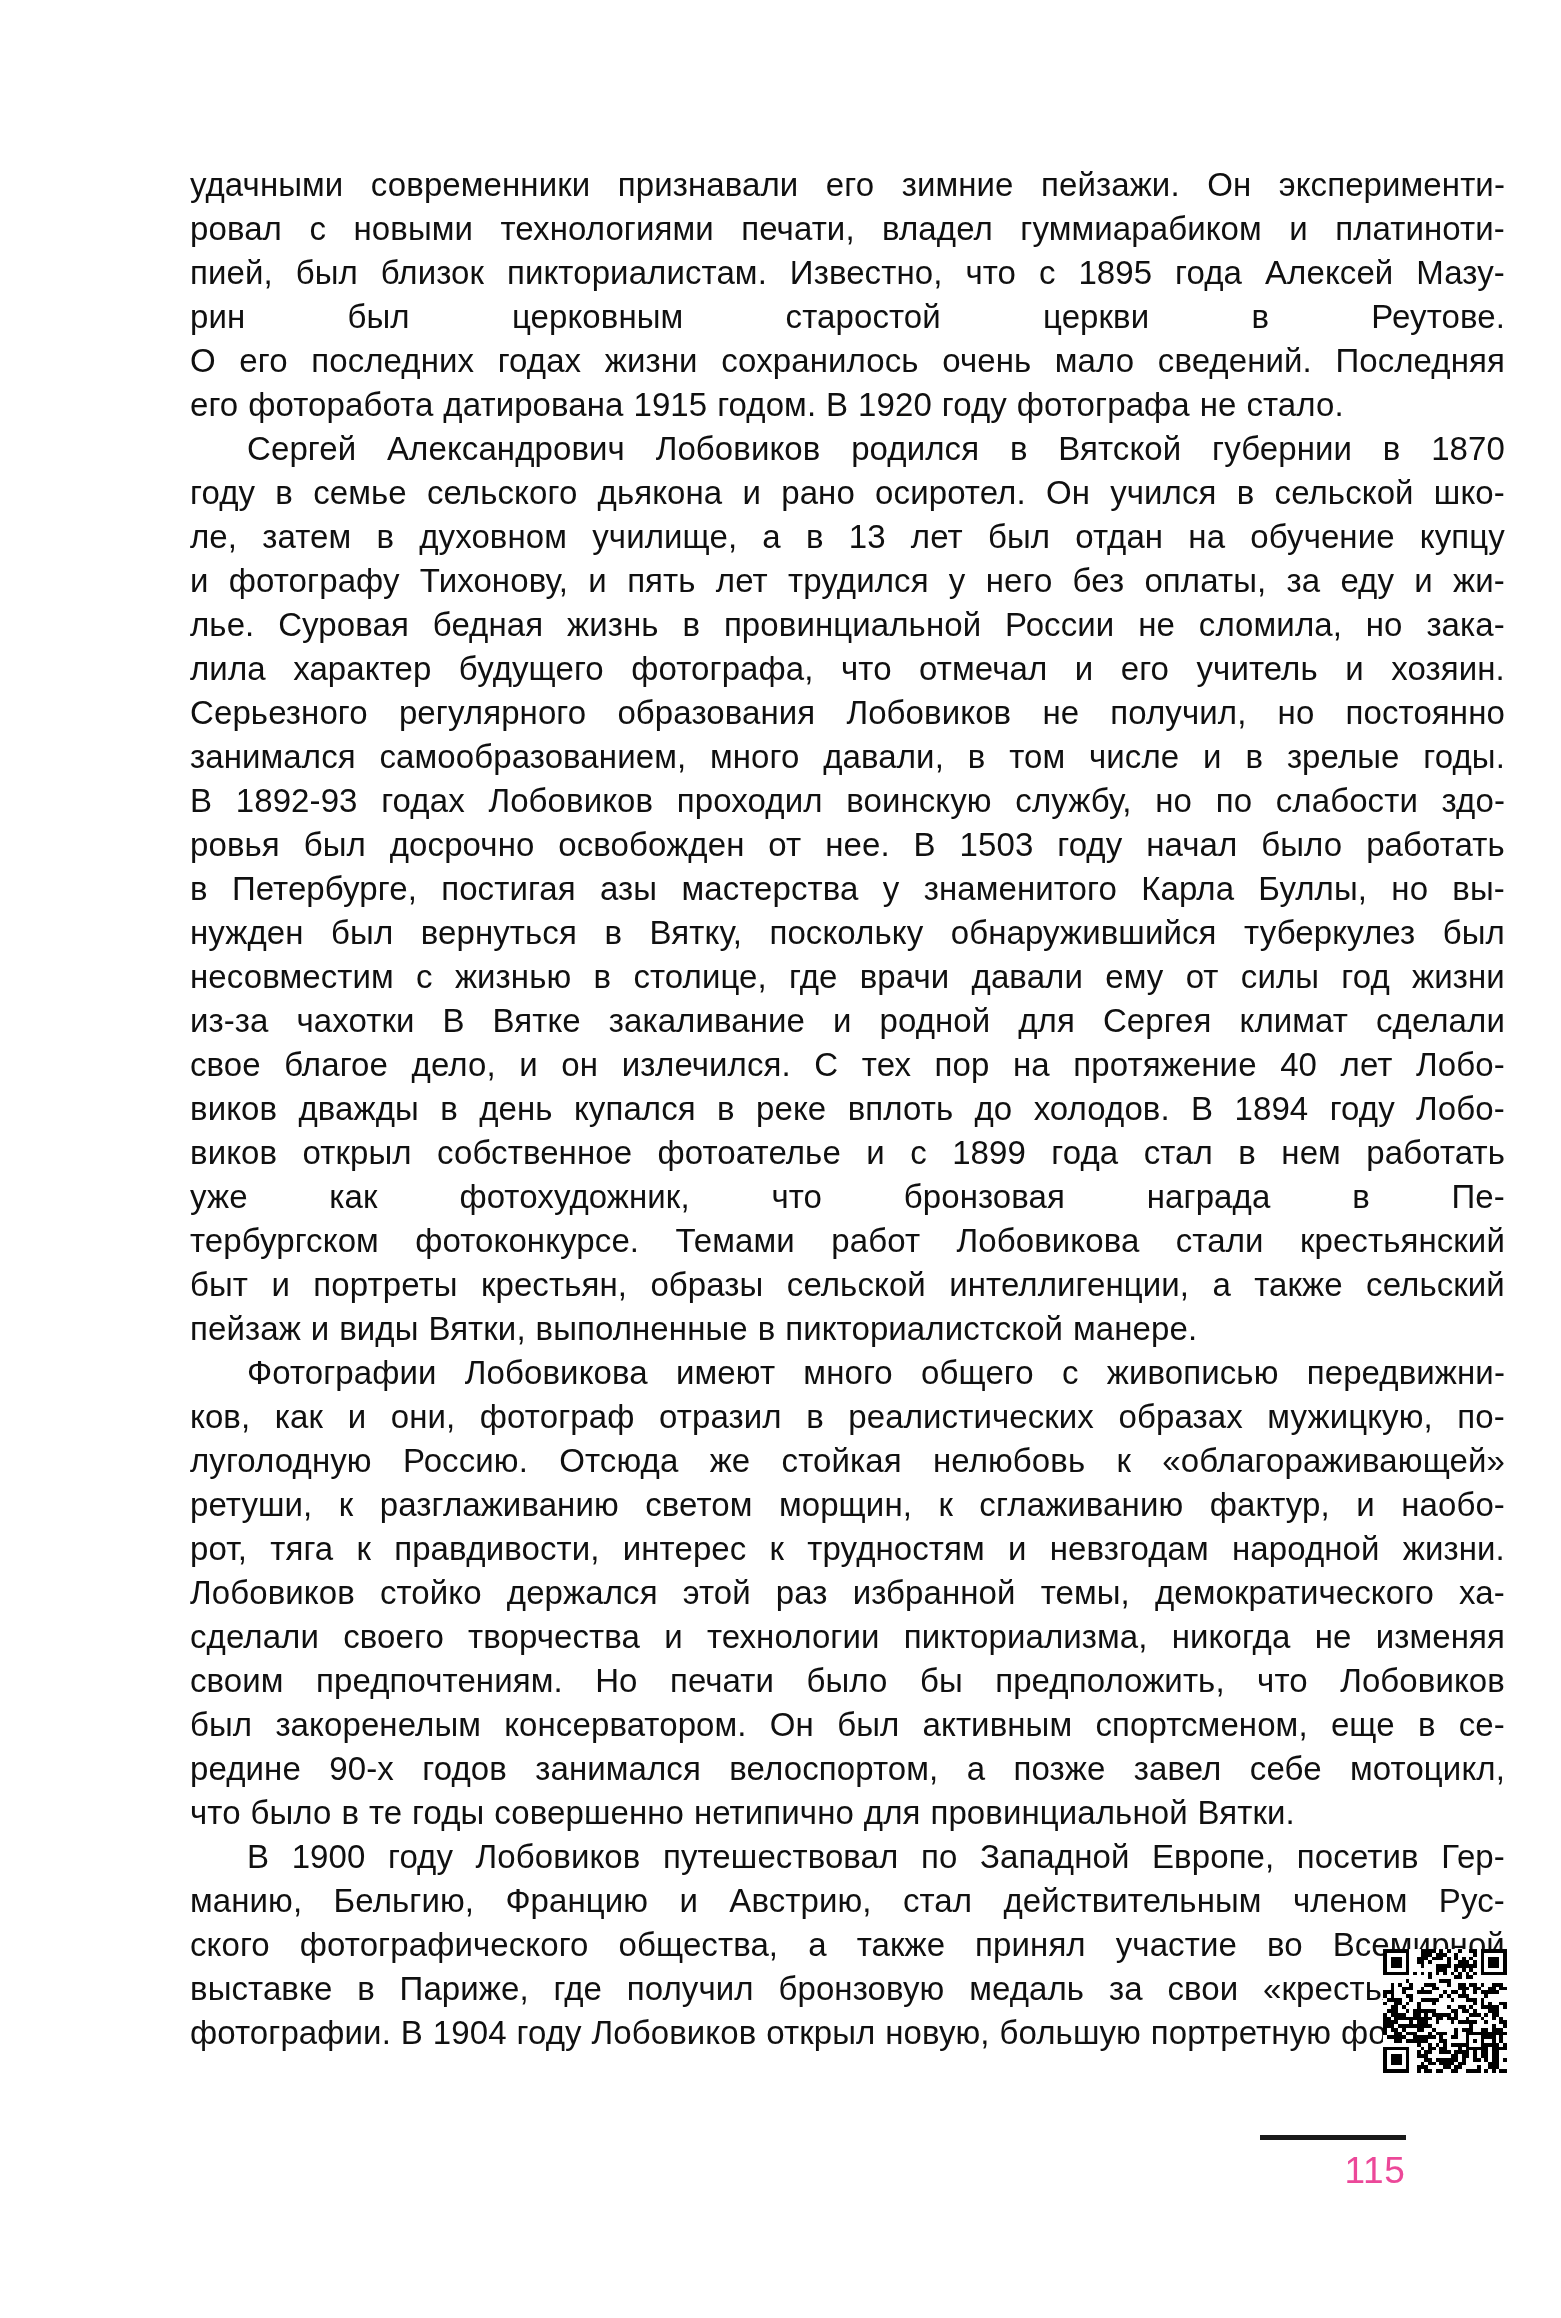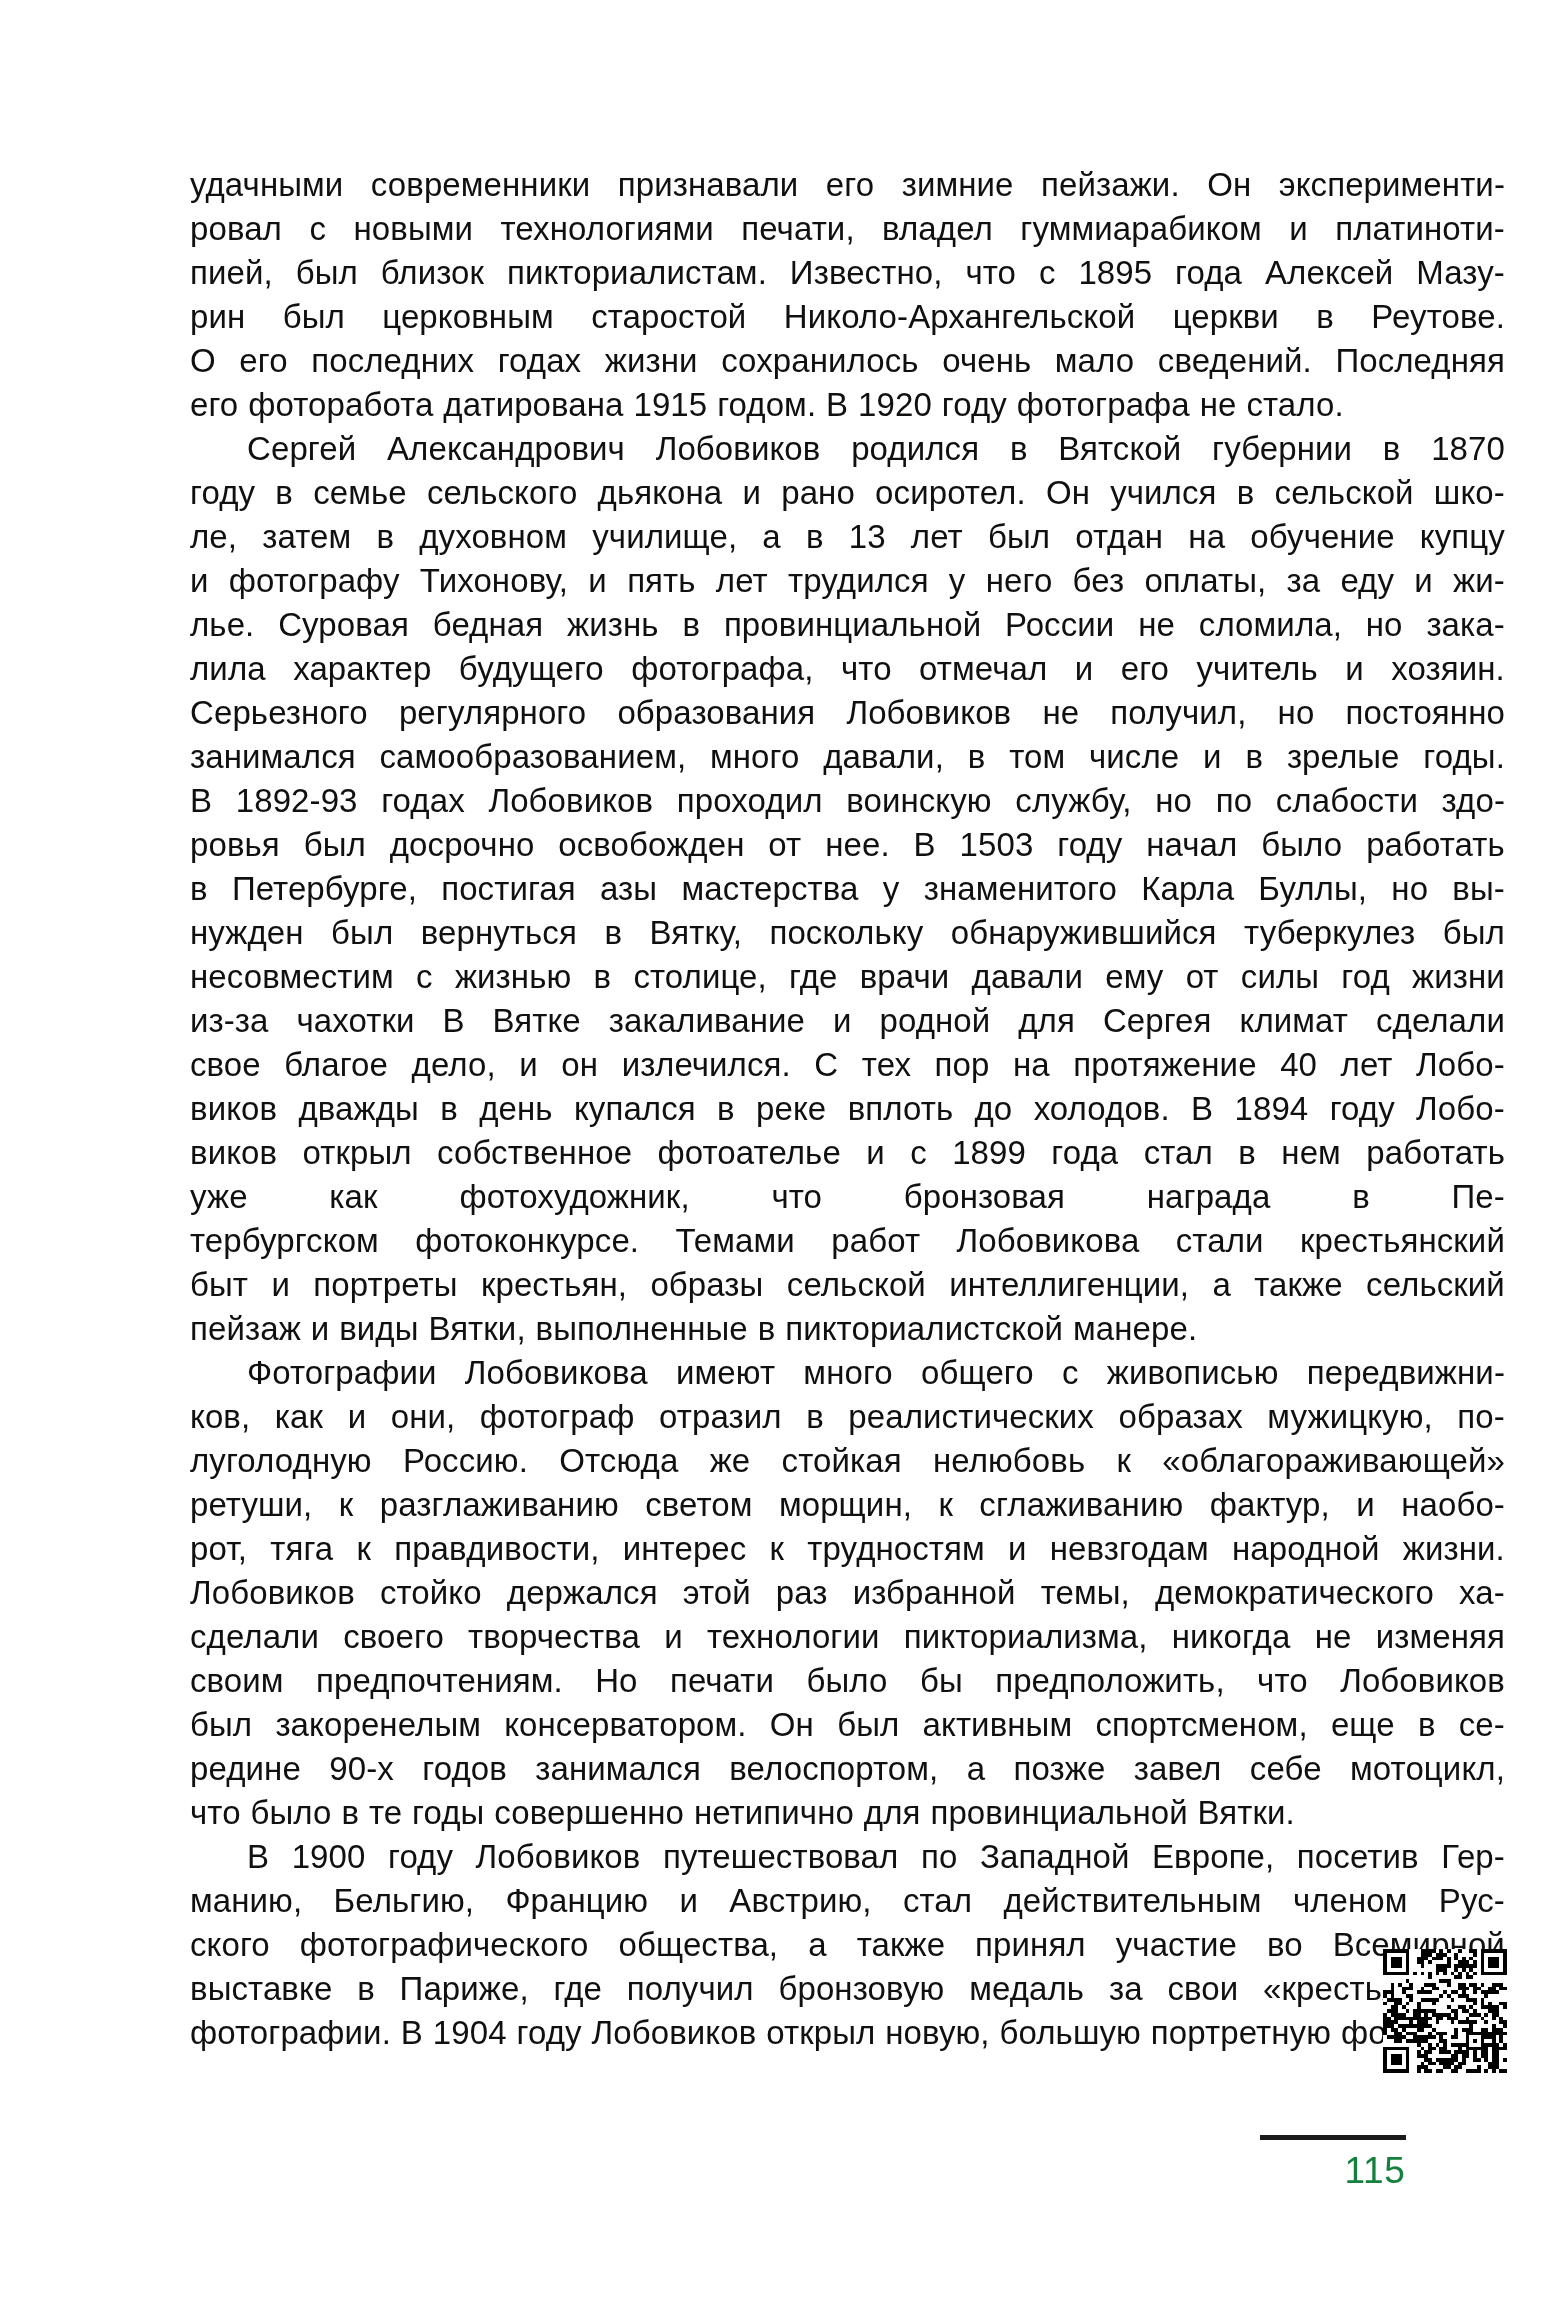--- a/index.html
+++ b/index.html
@@ -95,35 +95,35 @@
     height: 5.1px;
     background: #1a1a1a;
     margin-left: auto;
     margin-right: 4.4px;
   }
 
   #folio-number {
     margin-top: 10.3px;
     margin-right: 4.4px;
     font-size: 37px;
-    color: #15803d;
+    color: #ec4899;
     letter-spacing: 0.7px;
   }
 </style>
 </head>
 <body>
 
 <div id="page">
 
   <div id="text-column">
       <div class="para">
         <div class="line just"><span class="w">удачными</span><span class="w">современники</span><span class="w">признавали</span><span class="w">его</span><span class="w">зимние</span><span class="w">пейзажи.</span><span class="w">Он</span><span class="w">эксперименти-</span></div>
         <div class="line just"><span class="w">ровал</span><span class="w">с</span><span class="w">новыми</span><span class="w">технологиями</span><span class="w">печати,</span><span class="w">владел</span><span class="w">гуммиарабиком</span><span class="w">и</span><span class="w">платиноти-</span></div>
         <div class="line just"><span class="w">пией,</span><span class="w">был</span><span class="w">близок</span><span class="w">пикториалистам.</span><span class="w">Известно,</span><span class="w">что</span><span class="w">с</span><span class="w">1895</span><span class="w">года</span><span class="w">Алексей</span><span class="w">Мазу-</span></div>
-        <div class="line just"><span class="w">рин</span><span class="w">был</span><span class="w">церковным</span><span class="w">старостой</span><span class="w">Николо-Архангельской</span><span class="w">церкви</span><span class="w">в</span><span class="w">Реутове.</span></div>
+        <div class="line just"><span class="w">рин</span><span class="w">был</span><span class="w">церковным</span><span class="w">старостой</span><span class="w">церкви</span><span class="w">в</span><span class="w">Реутове.</span></div>
         <div class="line just"><span class="w">О</span><span class="w">его</span><span class="w">последних</span><span class="w">годах</span><span class="w">жизни</span><span class="w">сохранилось</span><span class="w">очень</span><span class="w">мало</span><span class="w">сведений.</span><span class="w">Последняя</span></div>
         <div class="line last"><span class="w">его</span><span class="w" style="margin-left: 0.3em;">фоторабота</span><span class="w" style="margin-left: 0.3em;">датирована</span><span class="w" style="margin-left: 0.3em;">1915</span><span class="w" style="margin-left: 0.3em;">годом.</span><span class="w" style="margin-left: 0.3em;">В</span><span class="w" style="margin-left: 0.3em;">1920</span><span class="w" style="margin-left: 0.3em;">году</span><span class="w" style="margin-left: 0.3em;">фотографа</span><span class="w" style="margin-left: 0.3em;">не</span><span class="w" style="margin-left: 0.3em;">стало.</span></div>
       </div>
       <div class="para">
         <div class="line just indent"><span class="w bold">Сергей</span><span class="w bold">Александрович</span><span class="w bold">Лобовиков</span><span class="w">родился</span><span class="w">в</span><span class="w">Вятской</span><span class="w">губернии</span><span class="w">в</span><span class="w">1870</span></div>
         <div class="line just"><span class="w">году</span><span class="w">в</span><span class="w">семье</span><span class="w">сельского</span><span class="w">дьякона</span><span class="w">и</span><span class="w">рано</span><span class="w">осиротел.</span><span class="w">Он</span><span class="w">учился</span><span class="w">в</span><span class="w">сельской</span><span class="w">шко-</span></div>
         <div class="line just"><span class="w">ле,</span><span class="w">затем</span><span class="w">в</span><span class="w">духовном</span><span class="w">училище,</span><span class="w">а</span><span class="w">в</span><span class="w">13</span><span class="w">лет</span><span class="w">был</span><span class="w">отдан</span><span class="w">на</span><span class="w">обучение</span><span class="w">купцу</span></div>
         <div class="line just"><span class="w">и</span><span class="w">фотографу</span><span class="w">Тихонову,</span><span class="w">и</span><span class="w">пять</span><span class="w">лет</span><span class="w">трудился</span><span class="w">у</span><span class="w">него</span><span class="w">без</span><span class="w">оплаты,</span><span class="w">за</span><span class="w">еду</span><span class="w">и</span><span class="w">жи-</span></div>
         <div class="line just"><span class="w">лье.</span><span class="w">Суровая</span><span class="w">бедная</span><span class="w">жизнь</span><span class="w">в</span><span class="w">провинциальной</span><span class="w">России</span><span class="w">не</span><span class="w">сломила,</span><span class="w">но</span><span class="w">зака-</span></div>
         <div class="line just"><span class="w">лила</span><span class="w">характер</span><span class="w">будущего</span><span class="w">фотографа,</span><span class="w">что</span><span class="w">отмечал</span><span class="w">и</span><span class="w">его</span><span class="w">учитель</span><span class="w">и</span><span class="w">хозяин.</span></div>

